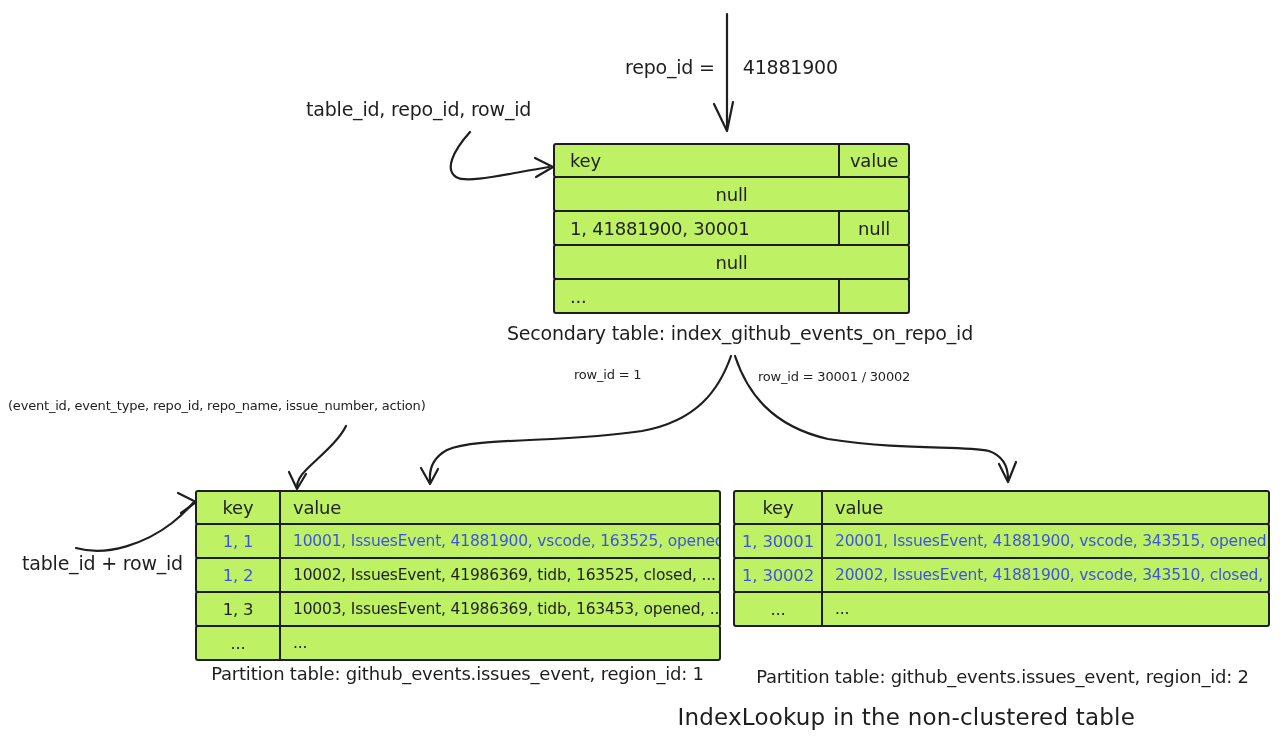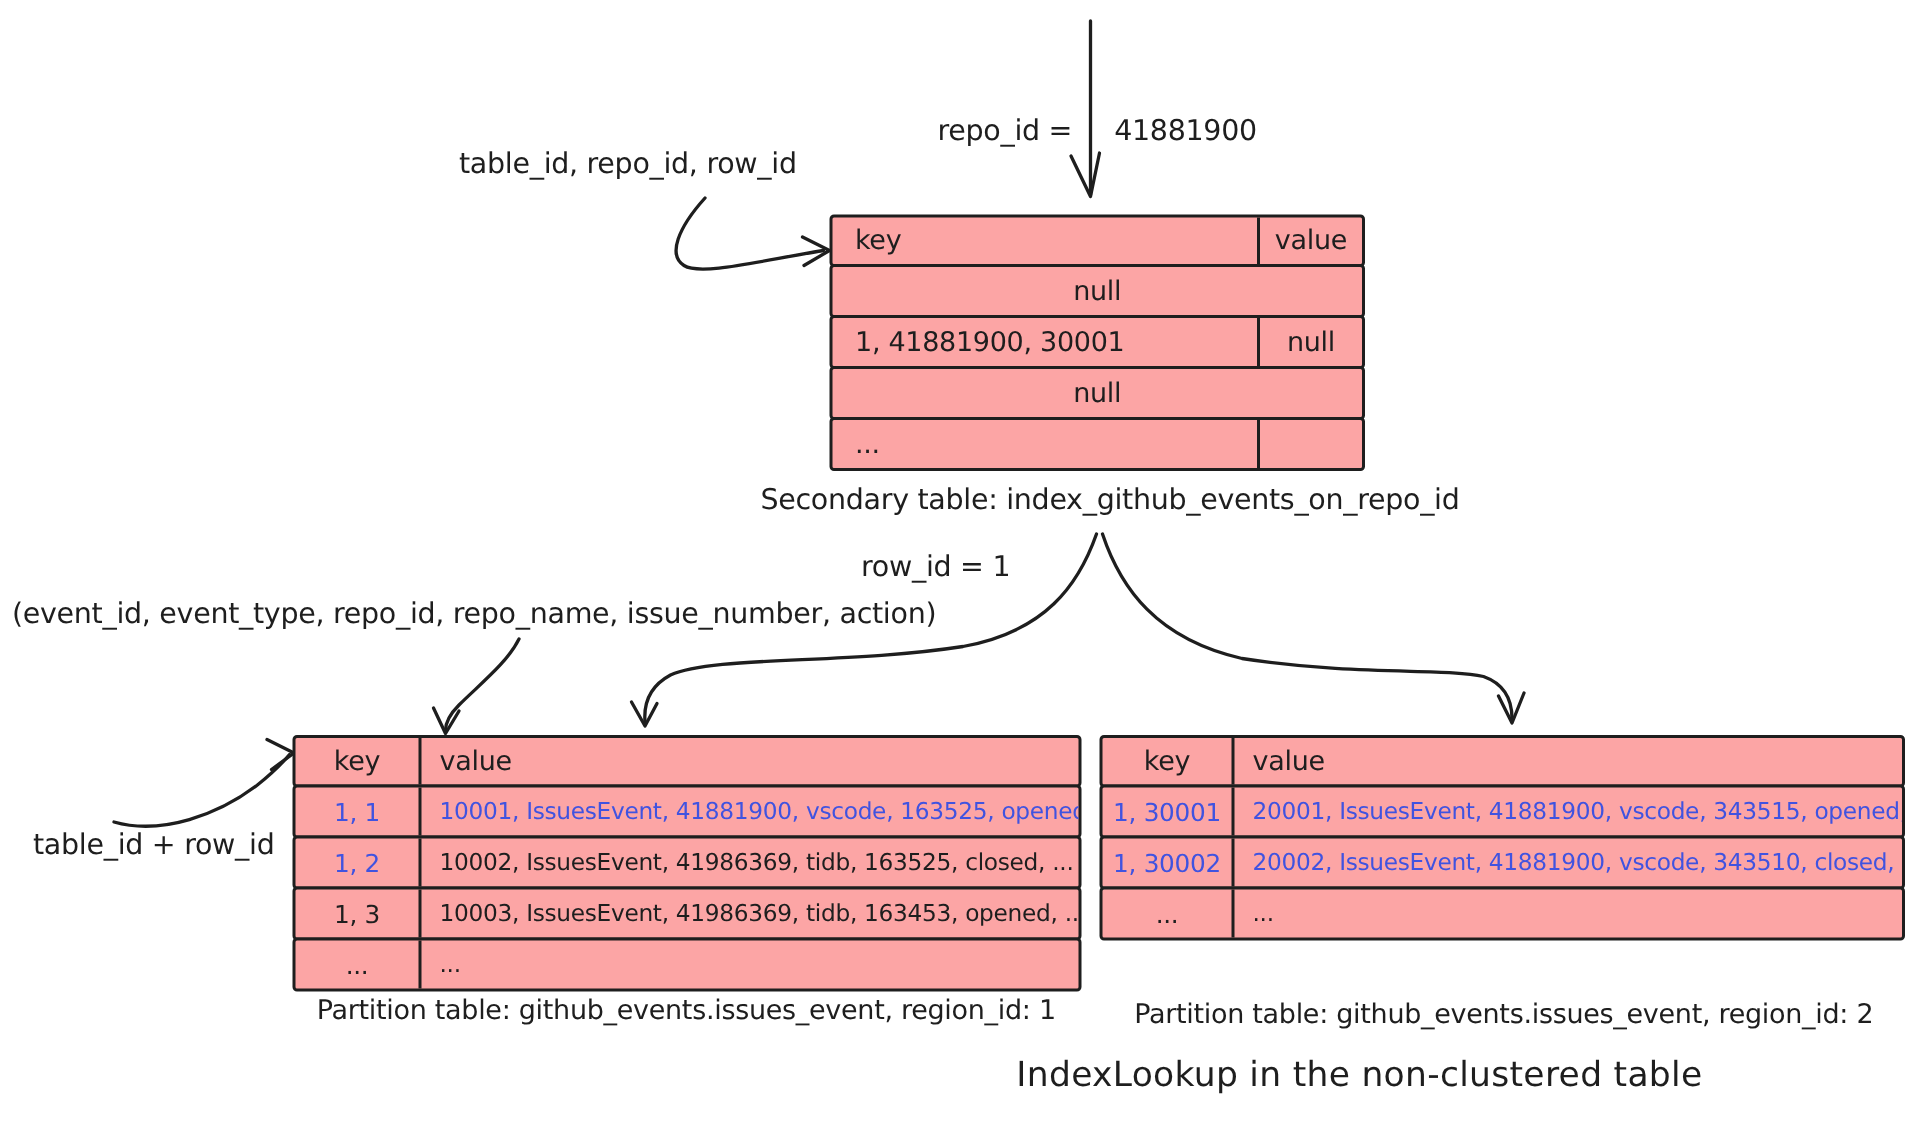--- a/index.html
+++ b/index.html
@@ -2,29 +2,29 @@
 <html style="--ink: #1e1e1e; --blue: #4053e0;"><head>
 <meta charset="utf-8">
 <style>
   html,body{margin:0;padding:0;background:#ffffff;}
   :root{--ink:#1e1e1e;--blue:#4053e0;}
   #canvas{
     position:relative;width:1280px;height:747px;background:#ffffff;overflow:hidden;
     font-family:"DejaVu Sans",sans-serif;color:var(--ink);
   }
   .lbl{position:absolute;white-space:nowrap;font-size:19px;letter-spacing:-0.2px;}
-  .lbl.small{font-size:19px;}
+  .lbl.small{font-size:13px;}
   .caption{position:absolute;text-align:center;font-size:18px;white-space:nowrap;letter-spacing:-0.2px;}
   .diagram-title{position:absolute;text-align:right;font-size:23px;letter-spacing:0.2px;white-space:nowrap;}
   svg.arrows{position:absolute;left:0;top:0;width:1280px;height:747px;pointer-events:none;}
   svg.arrows path{fill:none;stroke:var(--ink);stroke-width:2.2;stroke-linecap:round;stroke-linejoin:round;}
 
   .sketch-table{position:absolute;}
   .t-row{display:flex;align-items:center;border:2px solid var(--ink);border-radius:3px;
-         margin-top:-2px;background:#fca5a5;box-sizing:border-box;height:36px;}
+         margin-top:-2px;background:#bef264;box-sizing:border-box;height:36px;}
   .t-row.head{height:35px;margin-top:0;}
   .t-cell{box-sizing:border-box;white-space:nowrap;overflow:hidden;font-size:17px;letter-spacing:-0.2px;
           height:100%;display:flex;align-items:center;}
   .t-key{border-right:2px solid var(--ink);flex:0 0 auto;}
   .t-val{flex:1 1 auto;padding-left:14px;}
   .blue{color:var(--blue);}
 
   
   #sec-table{left:553px;top:143px;width:357px;}
   #sec-table .t-key{width:285px;padding-left:15px;}
@@ -34,21 +34,21 @@
   
   #part-left{left:195px;top:490px;width:526px;}
   #part-left .t-key{width:84px;justify-content:center;}
   #part-right{left:733px;top:490px;width:537px;}
   #part-right .t-key{width:88px;justify-content:center;}
   .part .t-val{font-size:15.5px;padding-left:12px;}
   .part .t-key{font-size:16.5px;}
   .part .head .t-cell{font-size:18px;}
   .part .head .t-key{justify-content:center;}
 
-  .gap-label{display:flex;margin-top:20px;}
+  .gap-label{display:flex;}
   .gap-label .rhs{margin-left:28px;}
 </style>
 </head>
 <body>
 
 <div id="canvas">
 
   <svg class="arrows" viewBox="0 0 1280 747">
 
     <g>
@@ -106,20 +106,21 @@
     </div>
     <div class="t-row">
       <div class="t-cell t-key">...</div>
       <div class="t-cell t-val"></div>
     </div>
   </div>
 
   <div class="caption" style="left:480px;top:322px;width:520px;font-size:19px;">Secondary table: index_github_events_on_repo_id</div>
 
   <div class="lbl small" style="left:574px;top:367px;">row_id = 1</div>
+  <div class="lbl small" style="left:758px;top:369px;">row_id = 30001 / 30002</div>
 
   <div class="lbl small" style="left:8px;top:398px;">(event_id, event_type, repo_id, repo_name, issue_number, action)</div>
 
   <div class="lbl" style="left:22px;top:552px;">table_id + row_id</div>
 
   <div id="part-left" class="sketch-table part">
     <div class="t-row head">
       <div class="t-cell t-key">key</div>
       <div class="t-cell t-val">value</div>
     </div>

